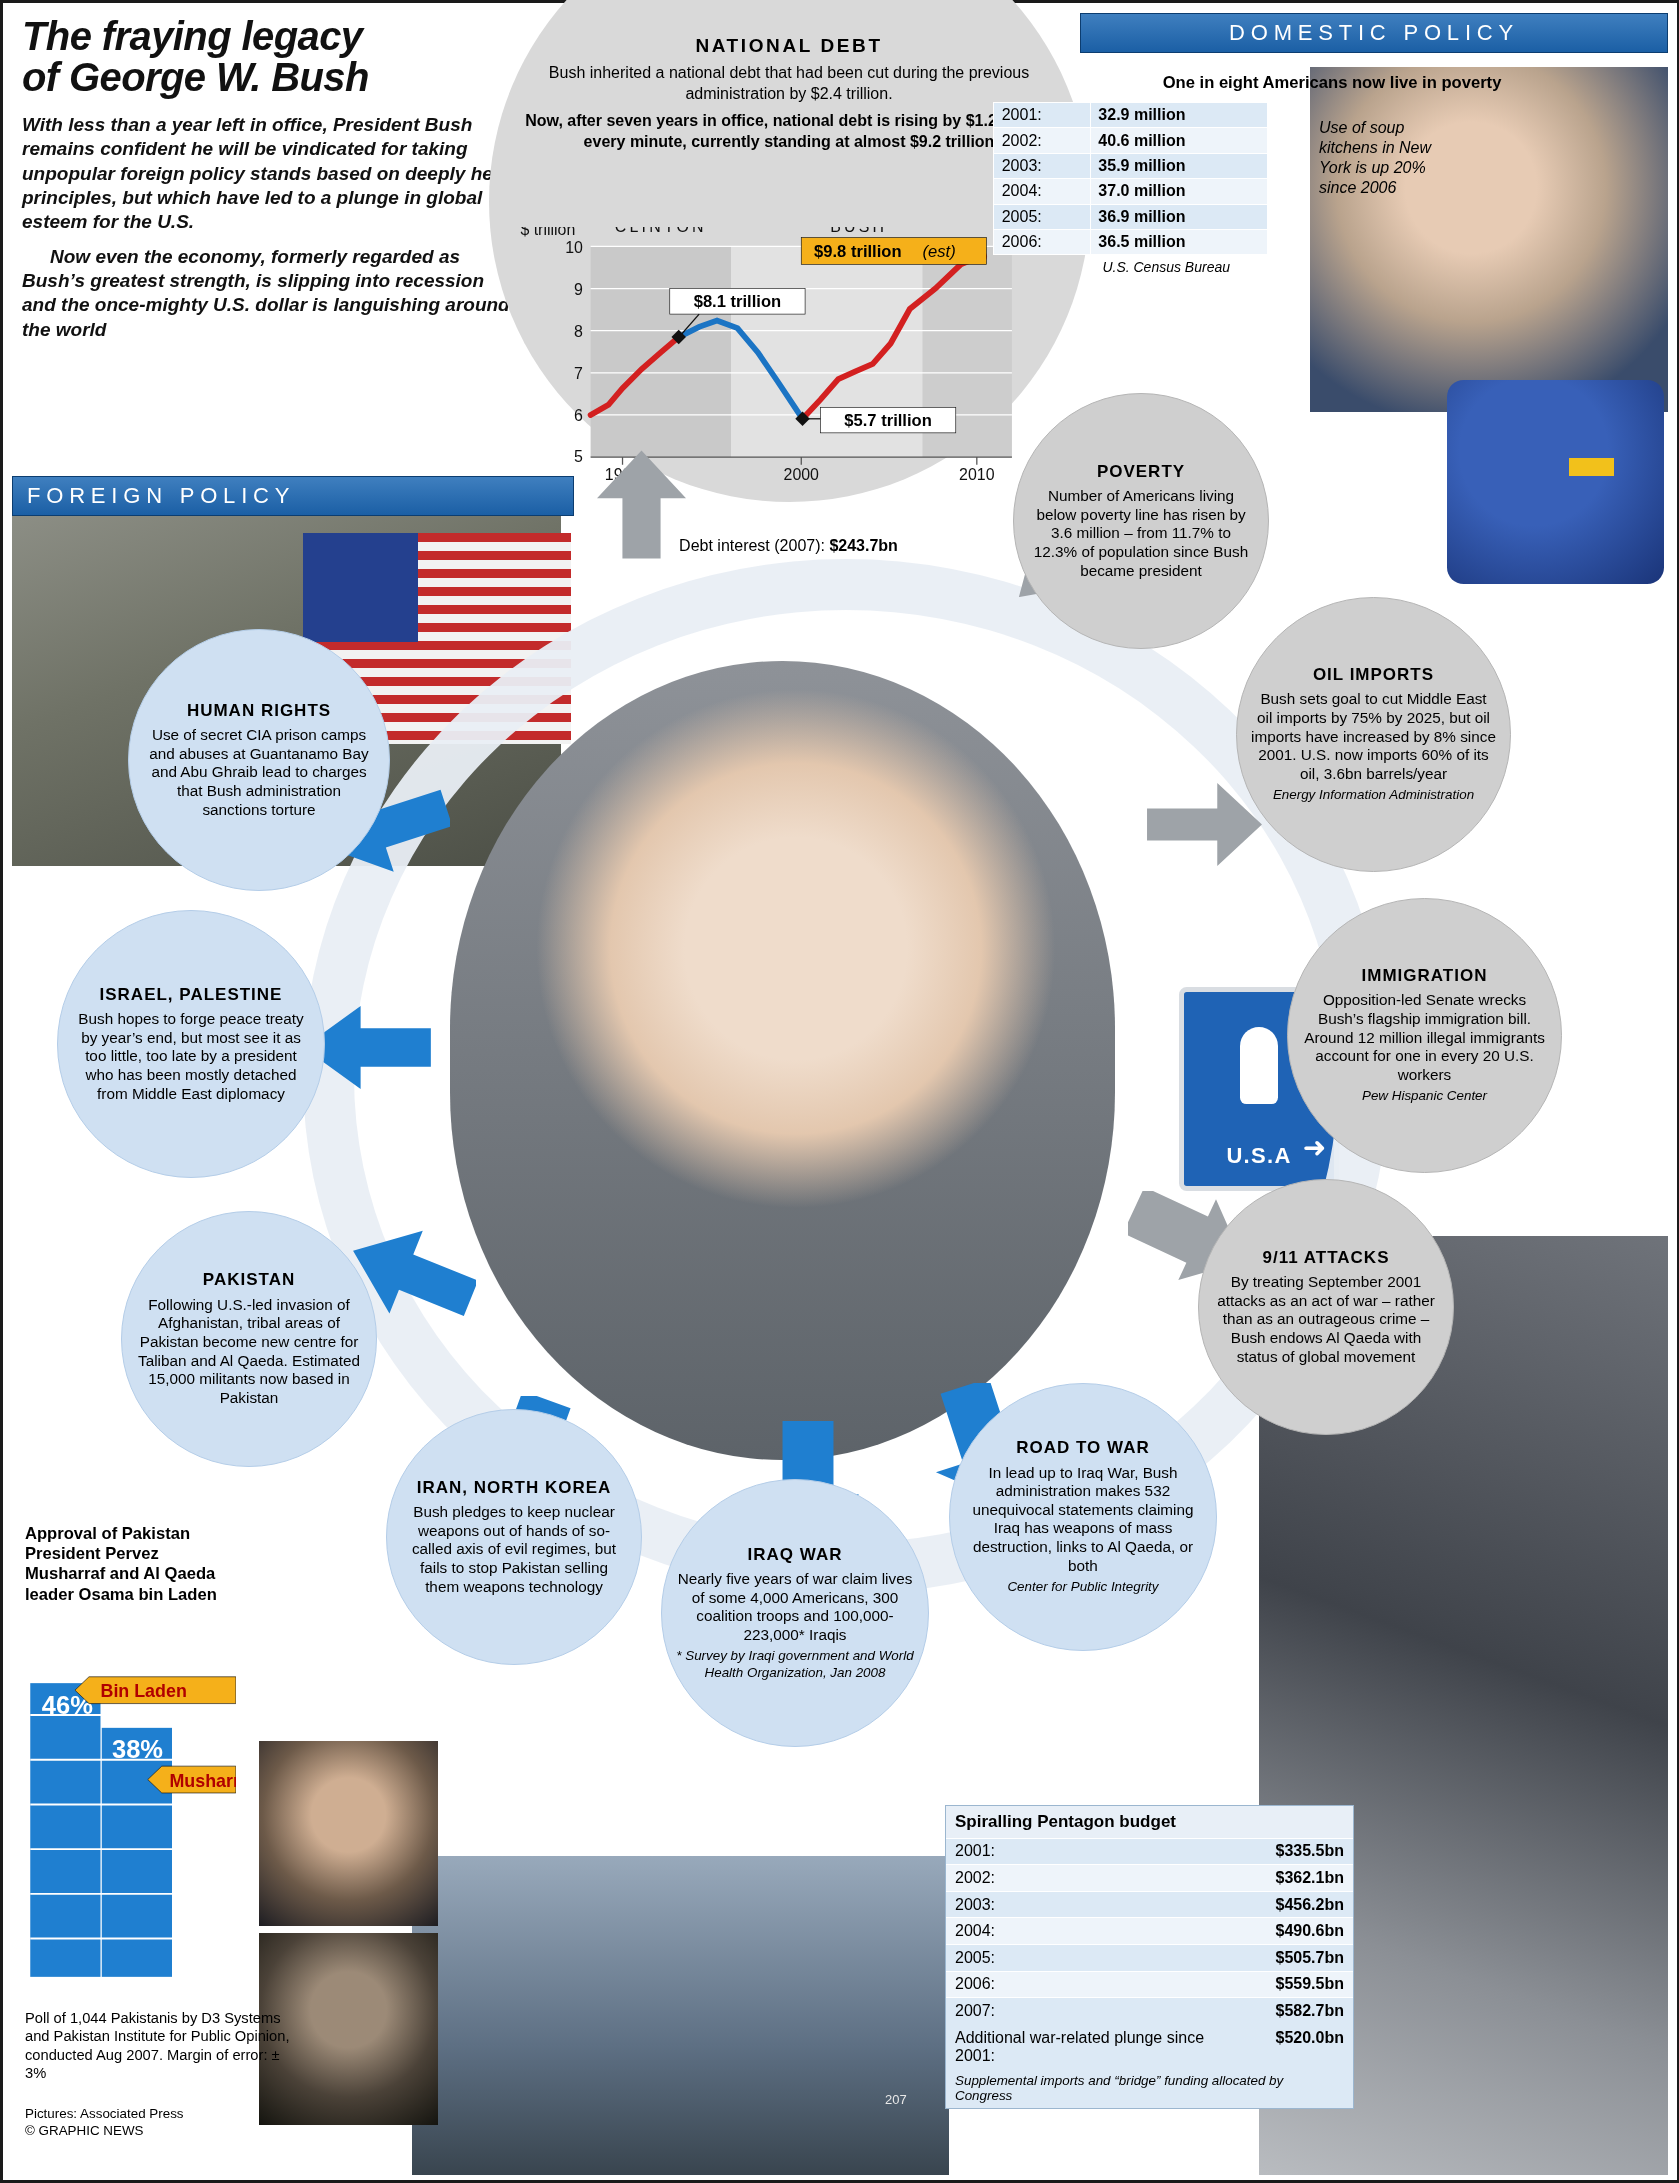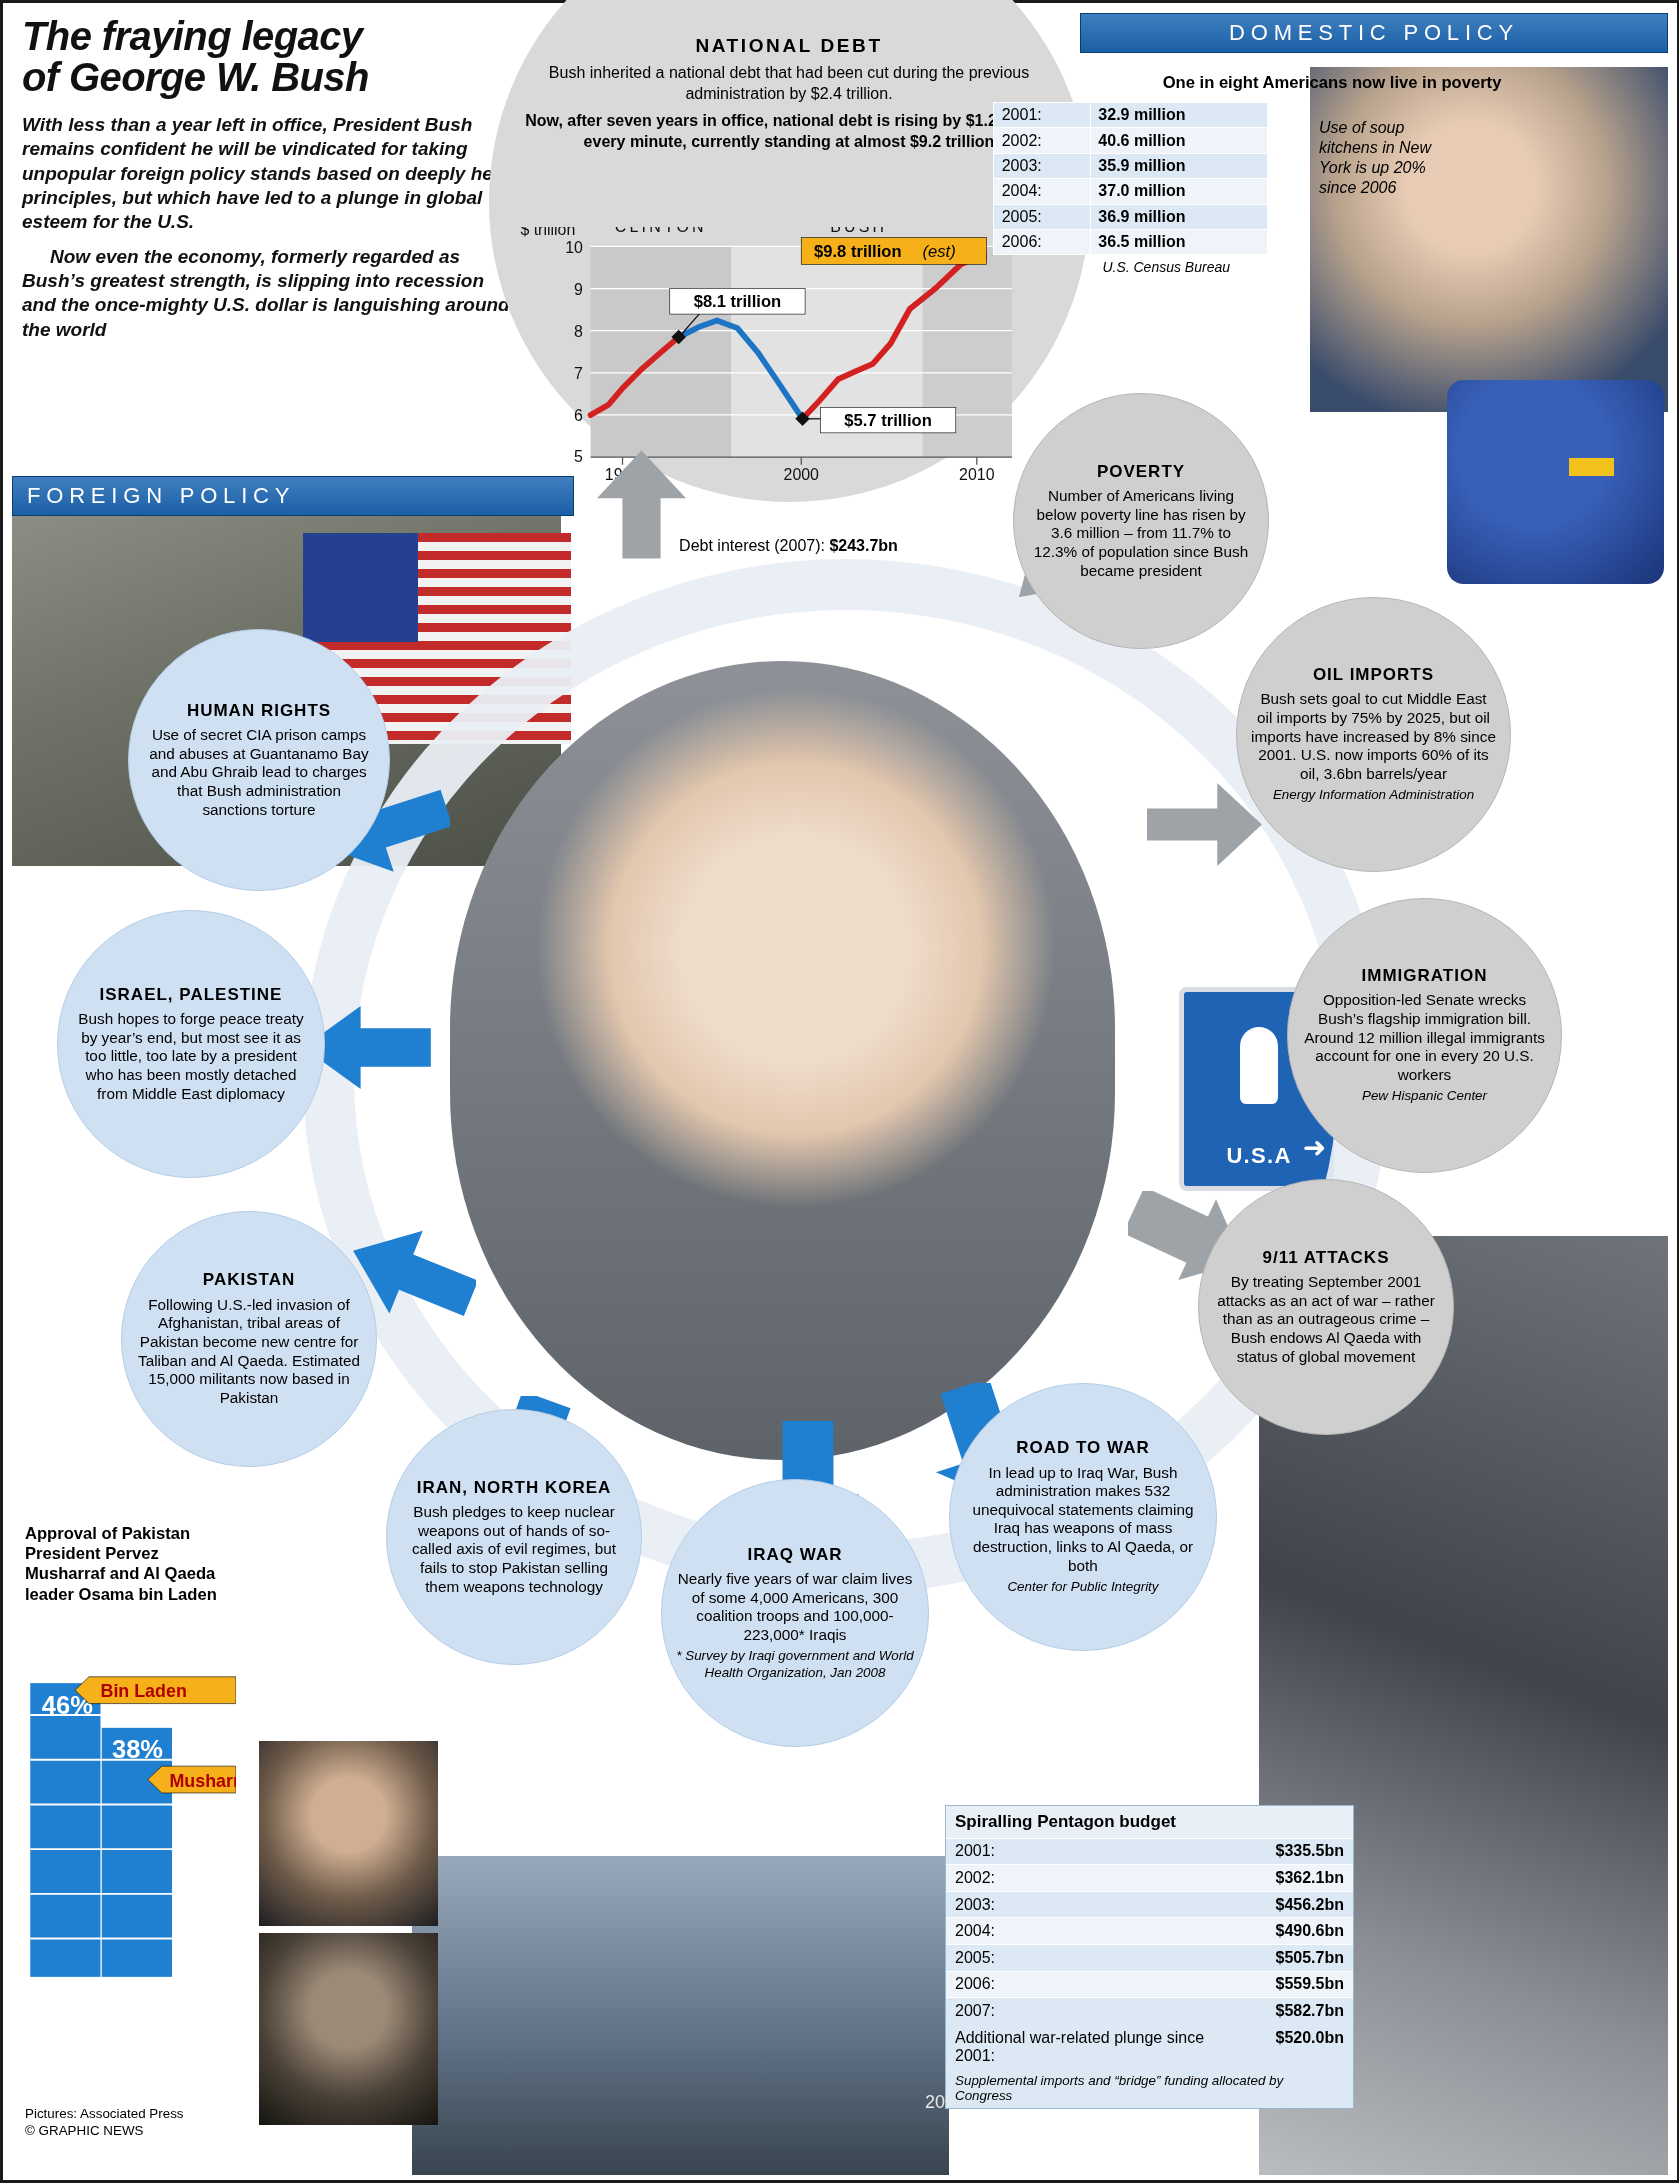--- a/index.html
+++ b/index.html
@@ -469,22 +469,23 @@
         <polygon points="100,20 330,20 330,62 100,62 78,41" fill="#f5b01a" stroke="#111"></polygon>
         <text x="118" y="52" font-size="28" font-weight="bold" fill="#b00000" font-family="Liberation Sans, sans-serif">Bin Laden</text>
       </g>
       <g>
         <polygon points="214,160 330,160 330,202 214,202 192,181" fill="#f5b01a" stroke="#111"></polygon>
         <text x="226" y="192" font-size="28" font-weight="bold" fill="#b00000" font-family="Liberation Sans, sans-serif">Musharraf</text>
       </g>
     </svg>
   </div>
 
+  <div class="abs" id="poll-note">Poll of 1,044 Pakistanis by D3 Systems and Pakistan Institute for Public Opinion, conducted Aug 2007. Margin of error: ± 3%</div>
 
   <div class="abs" id="credits">
     <div>Pictures: Associated Press</div>
     <div>© GRAPHIC NEWS</div>
   </div>
 
-  <div class="abs" style="left:922px; top:2089px; font-size:18px; color:#e8e8e8;">207</div>
+  <div class="abs" style="left:882px; top:2089px; font-size:13px; color:#e8e8e8;">207</div>
 
 </div>
 
 
 </body></html>

